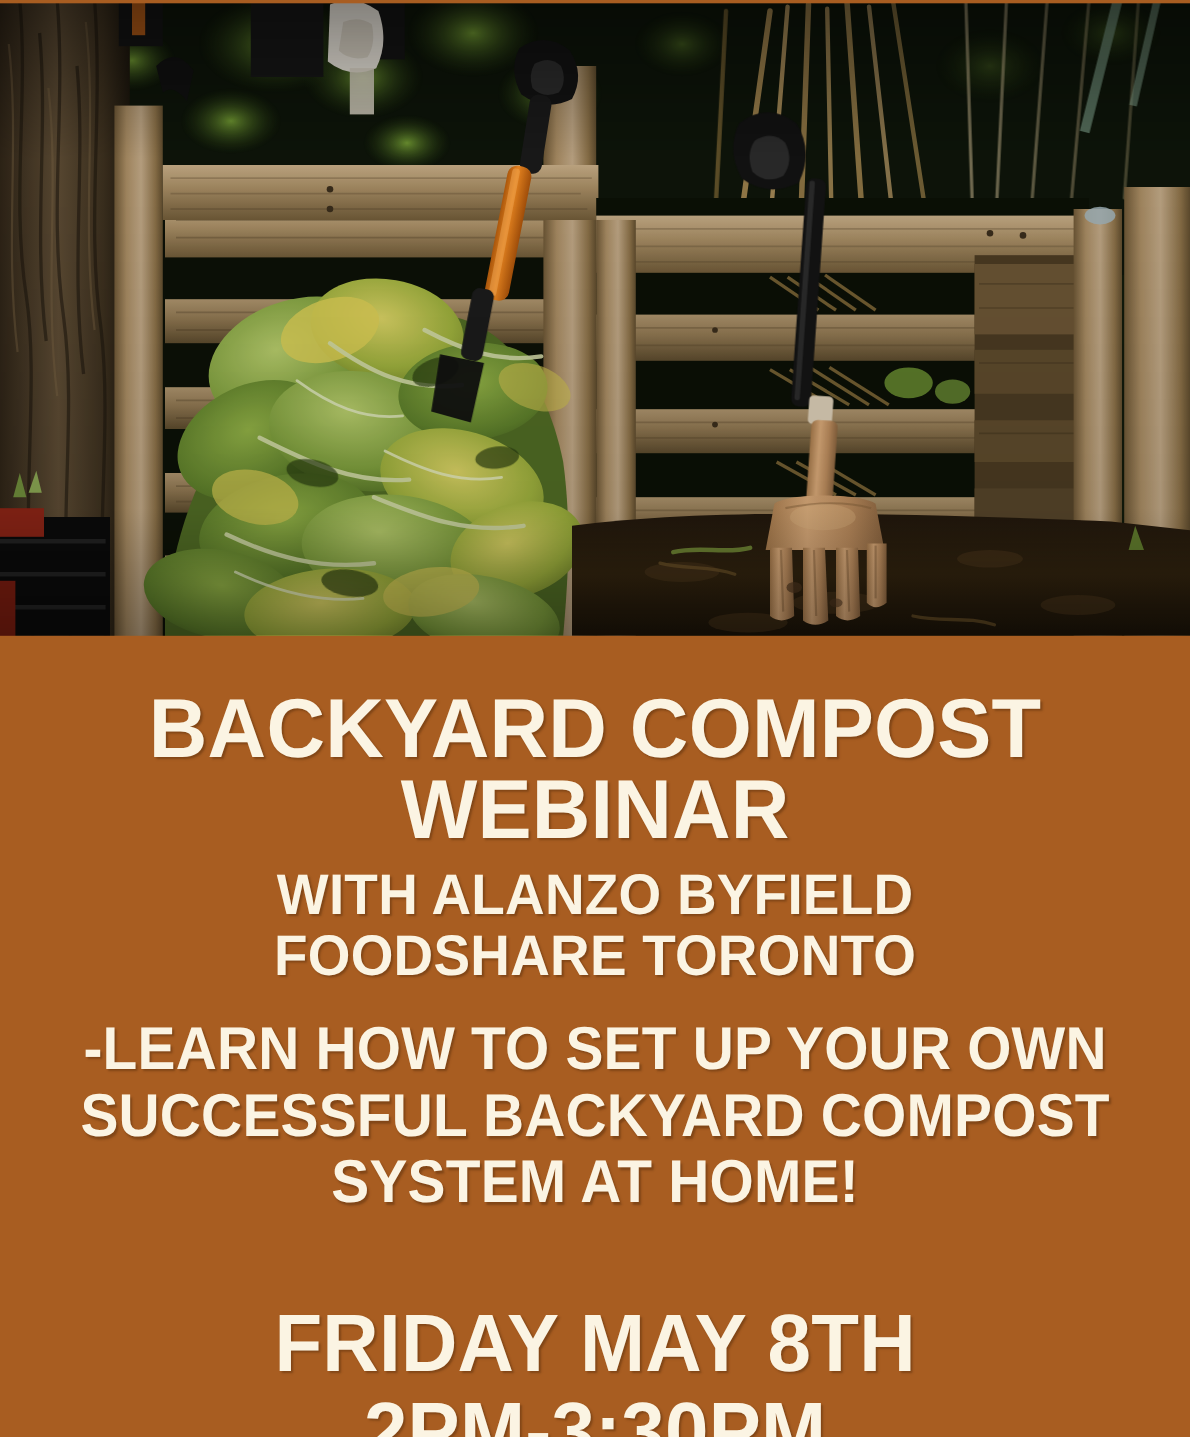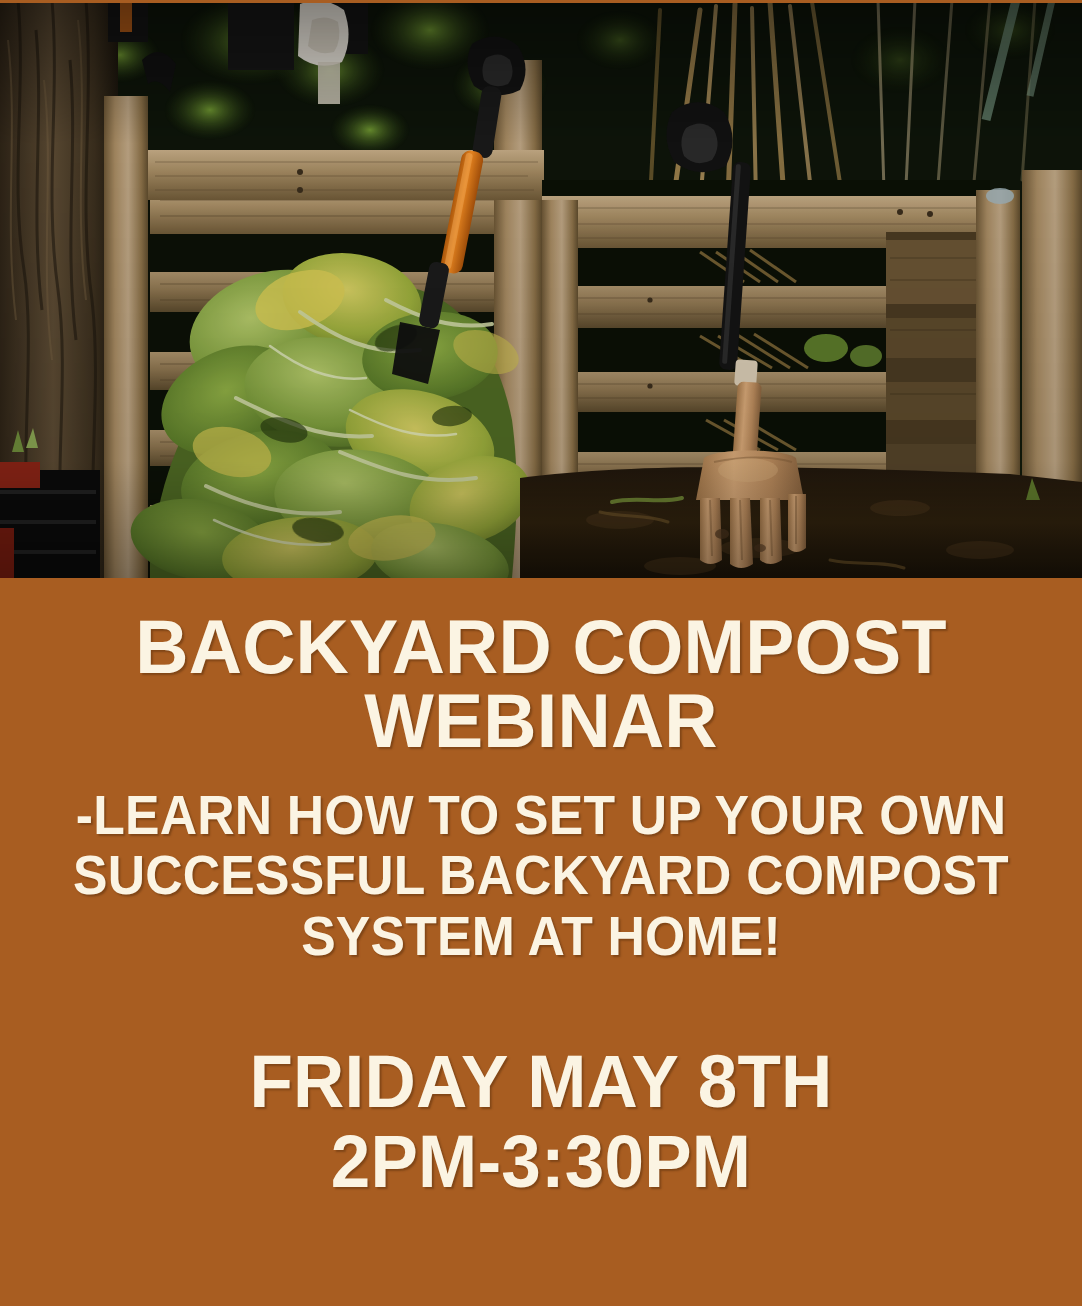--- a/index.html
+++ b/index.html
@@ -61,21 +61,21 @@
     text-align: center;
     font-weight: bold;
     line-height: 1.0;
     letter-spacing: 0.2px;
     text-shadow: 2px 2px 2px rgba(70, 34, 8, 0.40);
     margin: 0;
     white-space: nowrap;
   }
 
   .title-block {
-    padding-top: 32px;
+    padding-top: 48px;
   }
   .title-line {
     font-size: 76px;
     line-height: 0.98;
     transform: scaleX(0.97);
   }
 
   .presenter-block {
     margin-top: 12px;
   }
@@ -460,20 +460,24 @@
     <div class="photo-top-strip"></div>
   </div>
 
   <div class="panel">
 
     <div class="title-block">
       <div class="tx title-line">BACKYARD COMPOST</div>
       <div class="tx title-line">WEBINAR</div>
     </div>
 
+    <div class="presenter-block">
+      <div class="tx presenter-line">WITH ALANZO BYFIELD</div>
+      <div class="tx presenter-line">FOODSHARE TORONTO</div>
+    </div>
 
     <div class="body-block">
       <div class="tx body-line">-LEARN HOW TO SET UP YOUR OWN</div>
       <div class="tx body-line">SUCCESSFUL BACKYARD COMPOST</div>
       <div class="tx body-line">SYSTEM AT HOME!</div>
     </div>
 
     <div class="date-block">
       <div class="tx date-line">FRIDAY MAY 8TH</div>
       <div class="tx date-line">2PM-3:30PM</div>

